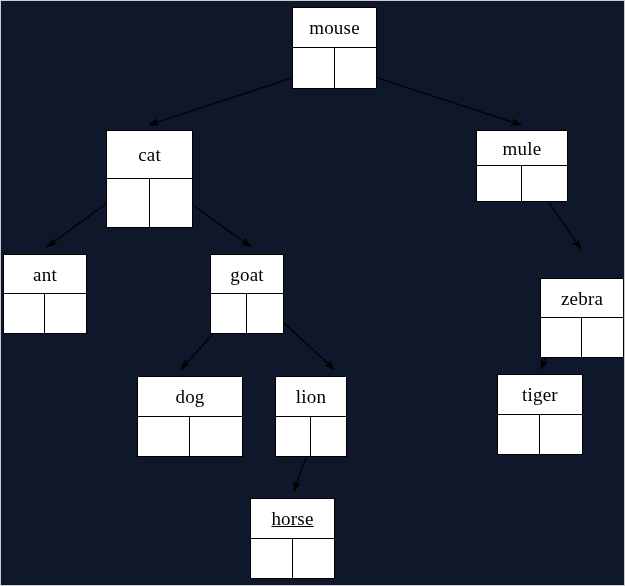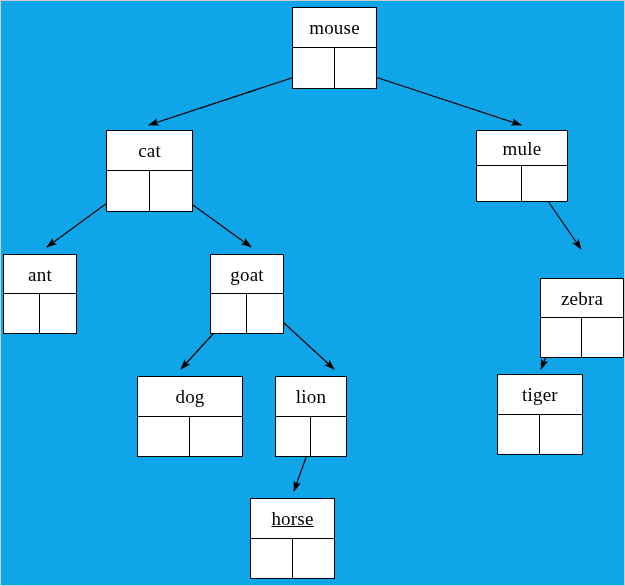--- a/index.html
+++ b/index.html
@@ -8,21 +8,21 @@
     padding: 0;
     background: #ffffff;
   }
   body {
     font-family: "Liberation Serif", "DejaVu Serif", serif;
   }
   #canvas {
     position: relative;
     width: 625px;
     height: 586px;
-    background: #0ea5e9;
+    background: #0f172a;
     border: 1px solid #cccccc;
     box-sizing: border-box;
     overflow: hidden;
   }
   #edge-layer {
     position: absolute;
     left: 0;
     top: 0;
     width: 625px;
     height: 586px;
@@ -90,35 +90,35 @@
   </svg>
 
   <div id="nodes-layer">
       <div class="node" style="left: 291px; top: 6px; width: 85px; height: 82px;">
         <div class="node-label">mouse</div>
         <div class="node-ptrs">
           <div class="ptr-cell left"></div>
           <div class="ptr-cell right"></div>
         </div>
       </div>
-      <div class="node" style="left: 105px; top: 129px; width: 87px; height: 82px;">
+      <div class="node" style="left: 105px; top: 129px; width: 87px; height: 98px;">
         <div class="node-label">cat</div>
         <div class="node-ptrs">
           <div class="ptr-cell left"></div>
           <div class="ptr-cell right"></div>
         </div>
       </div>
       <div class="node" style="left: 475px; top: 129px; width: 92px; height: 72px;">
         <div class="node-label">mule</div>
         <div class="node-ptrs">
           <div class="ptr-cell left"></div>
           <div class="ptr-cell right"></div>
         </div>
       </div>
-      <div class="node" style="left: 2px; top: 253px; width: 74px; height: 80px;">
+      <div class="node" style="left: 2px; top: 253px; width: 84px; height: 80px;">
         <div class="node-label">ant</div>
         <div class="node-ptrs">
           <div class="ptr-cell left"></div>
           <div class="ptr-cell right"></div>
         </div>
       </div>
       <div class="node" style="left: 209px; top: 253px; width: 74px; height: 80px;">
         <div class="node-label">goat</div>
         <div class="node-ptrs">
           <div class="ptr-cell left"></div>

